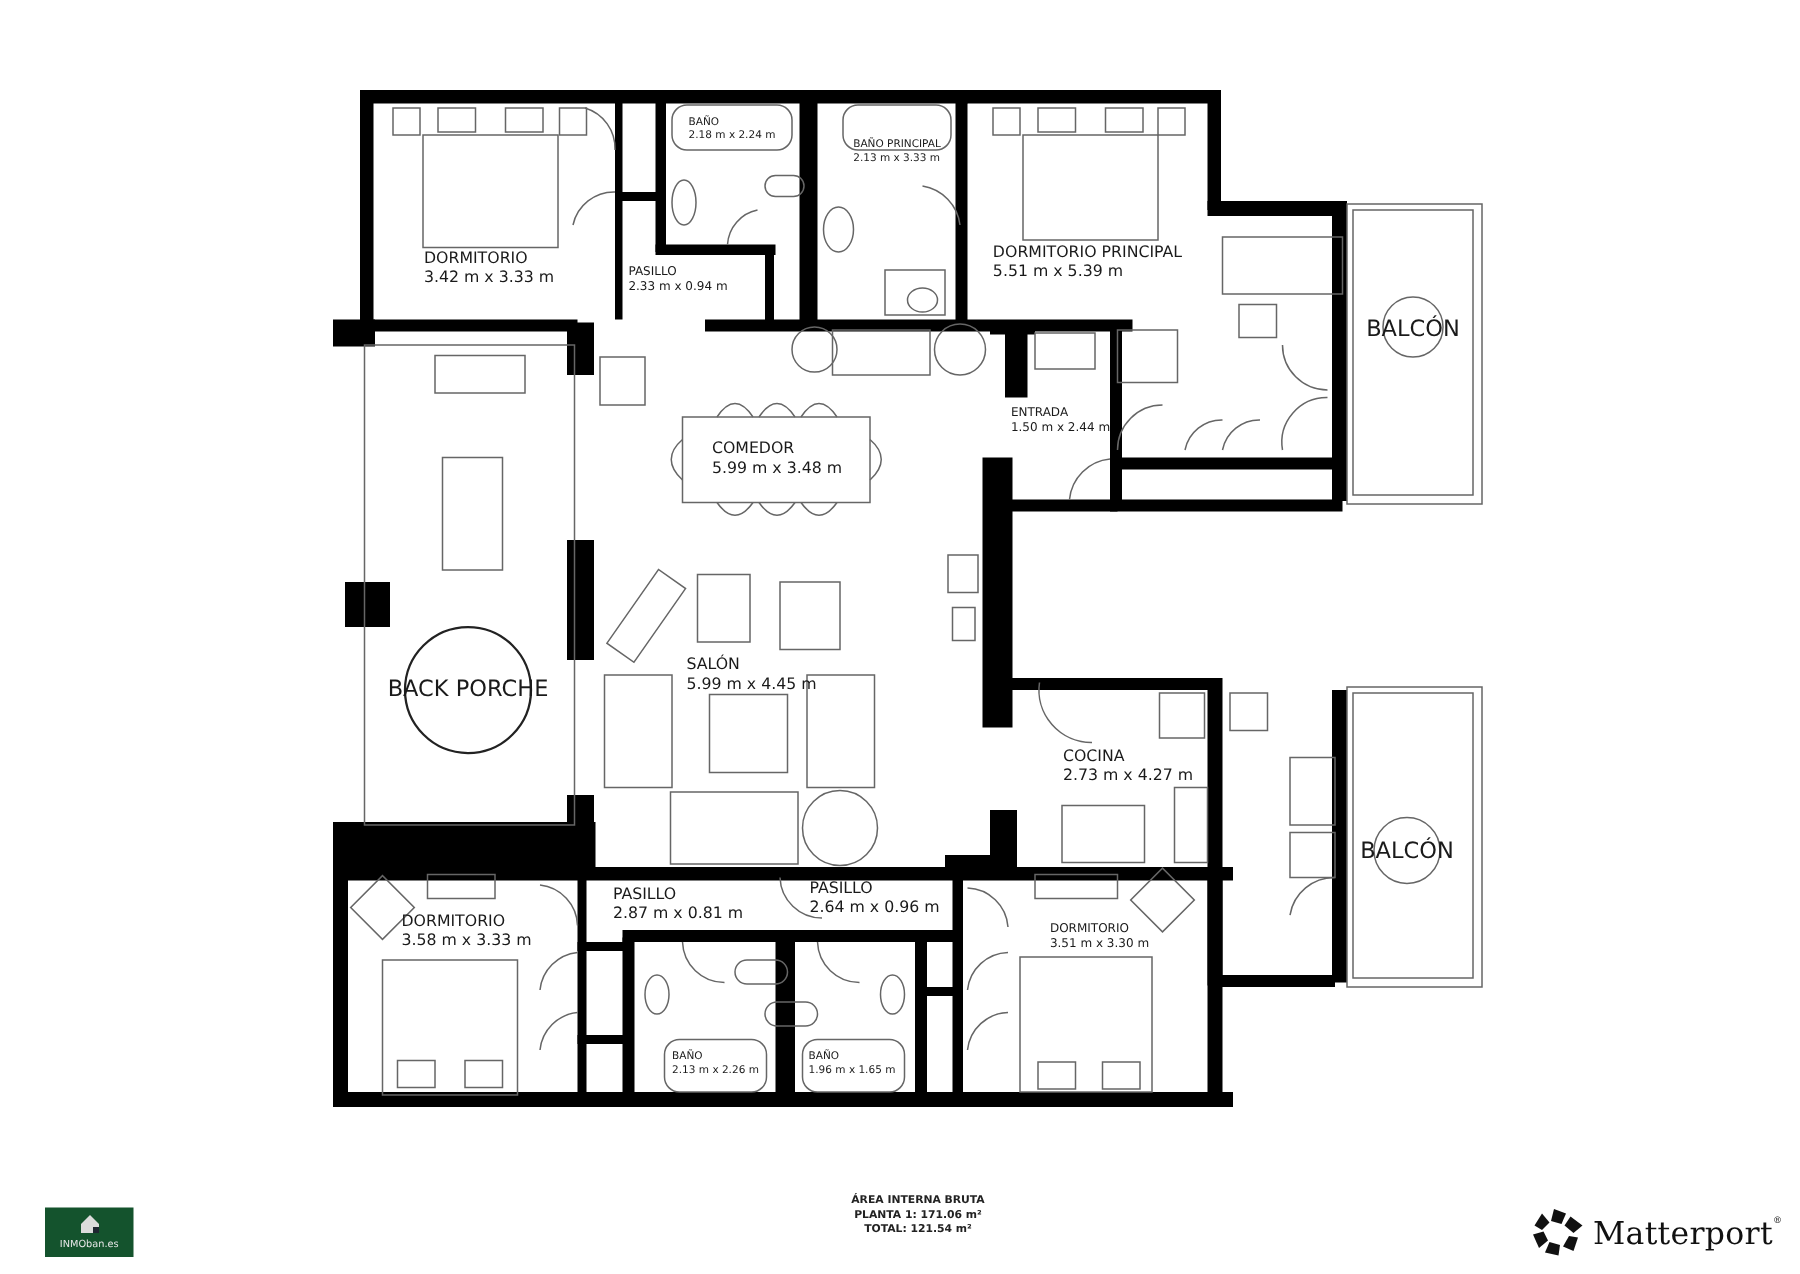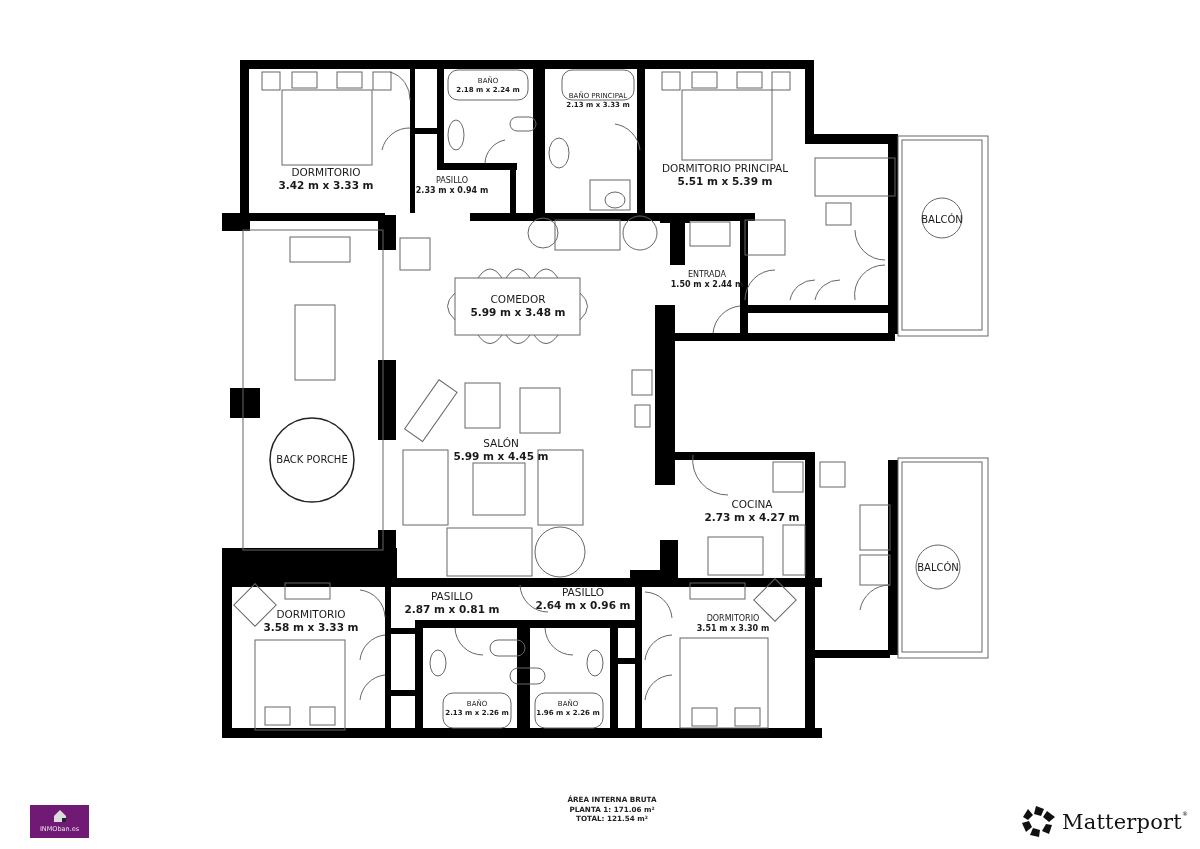--- a/index.html
+++ b/index.html
@@ -1,27 +1,27 @@
 <!DOCTYPE html>
 <html><head>
 <meta charset="utf-8">
 <style>
   html,body{margin:0;padding:0;background:#ffffff;}
   body{width:1200px;height:849px;position:relative;overflow:hidden;font-family:"DejaVu Sans","Liberation Sans",sans-serif;color:#1a1a1a;}
   #plan{position:absolute;left:0;top:0;width:1200px;height:849px;}
-  .lbl{position:absolute;text-align:center;white-space:nowrap;transform:translate(-50%,0);line-height:1.25;}
+  .lbl{position:absolute;white-space:nowrap;transform:translate(-50%,0);line-height:1.25;}
   .lbl .n{display:block;}
-  .lbl .d{display:block;font-weight:bold;}
+  .lbl .d{display:block;}
   .f11{font-size:10.5px;}
   .f9{font-size:8px;}
   .f7{font-size:7px;}
-  .circle-lbl{position:absolute;transform:translate(-50%,-50%);font-size:10px;white-space:nowrap;}
+  .circle-lbl{position:absolute;transform:translate(-50%,-50%);font-size:15px;white-space:nowrap;}
   #footer{position:absolute;left:12px;top:795px;width:1200px;text-align:center;font-size:7.2px;line-height:9.5px;color:#222;font-weight:bold;}
   #footer .disc{color:#b5b5b5;}
-  #brand-left{position:absolute;left:30px;top:805px;width:59px;height:33px;background:#701a75;color:#e6e6e6;font-size:6.5px;text-align:center;}
+  #brand-left{position:absolute;left:30px;top:805px;width:59px;height:33px;background:#14532d;color:#e6e6e6;font-size:6.5px;text-align:center;}
   #brand-left .house{display:block;margin:4px auto 2px auto;width:14px;height:14px;}
   #brand-right{position:absolute;left:1022px;top:806px;display:flex;align-items:center;}
   #brand-right .txt{font-family:"DejaVu Serif","Liberation Serif",serif;font-size:21px;color:#111;margin-left:6px;letter-spacing:0.2px;}
   #brand-right .txt sup{font-size:6px;vertical-align:top;}
 </style>
 </head>
 <body>
 
 <svg id="plan" viewBox="0 0 1200 849" xmlns="http://www.w3.org/2000/svg">
   <g fill="#000">
@@ -252,21 +252,21 @@
 <div class="lbl f9" style="left:733px;top:614px;">
   <span class="n">DORMITORIO</span>
   <span class="d">3.51 m x 3.30 m</span>
 </div>
 <div class="lbl f7" style="left:477px;top:700px;">
   <span class="n">BAÑO</span>
   <span class="d">2.13 m x 2.26 m</span>
 </div>
 <div class="lbl f7" style="left:568px;top:700px;">
   <span class="n">BAÑO</span>
-  <span class="d">1.96 m x 2.26 m</span>
+  <span class="d">1.96 m x 1.65 m</span>
 </div>
 
 <div class="circle-lbl" style="left:312px;top:459px;">BACK PORCHE</div>
 <div class="circle-lbl" style="left:942px;top:219px;">BALCÓN</div>
 <div class="circle-lbl" style="left:938px;top:567px;">BALCÓN</div>
 
 <div id="footer">
   <div>ÁREA INTERNA BRUTA</div>
   <div>PLANTA 1: 171.06 m²</div>
   <div>TOTAL: 121.54 m²</div>

